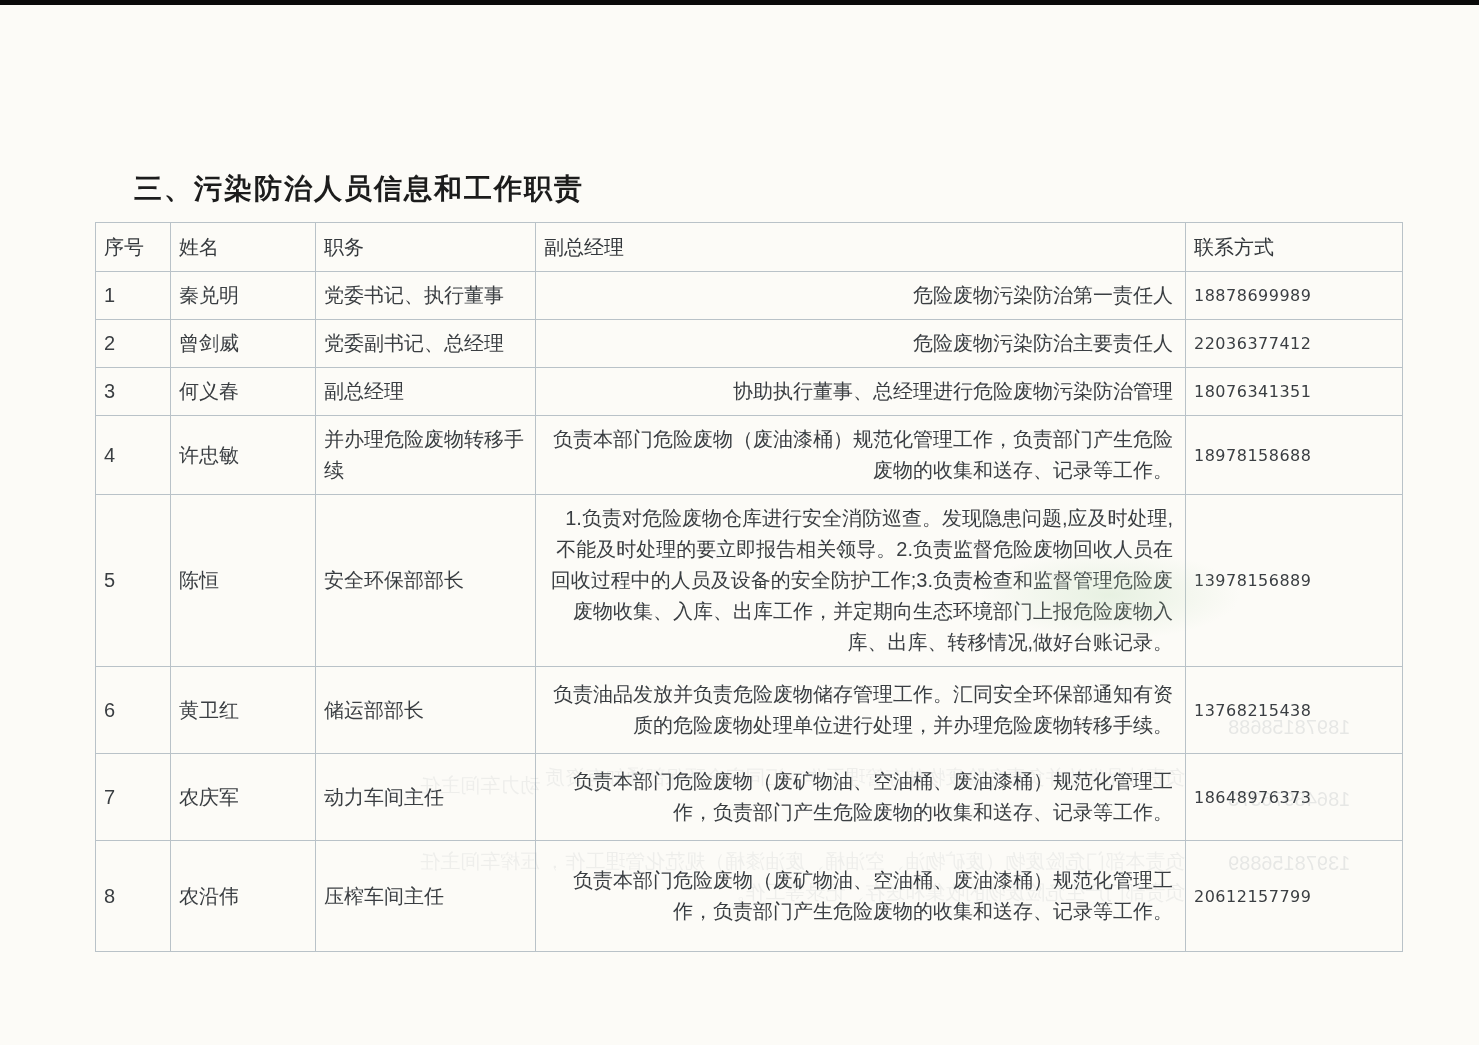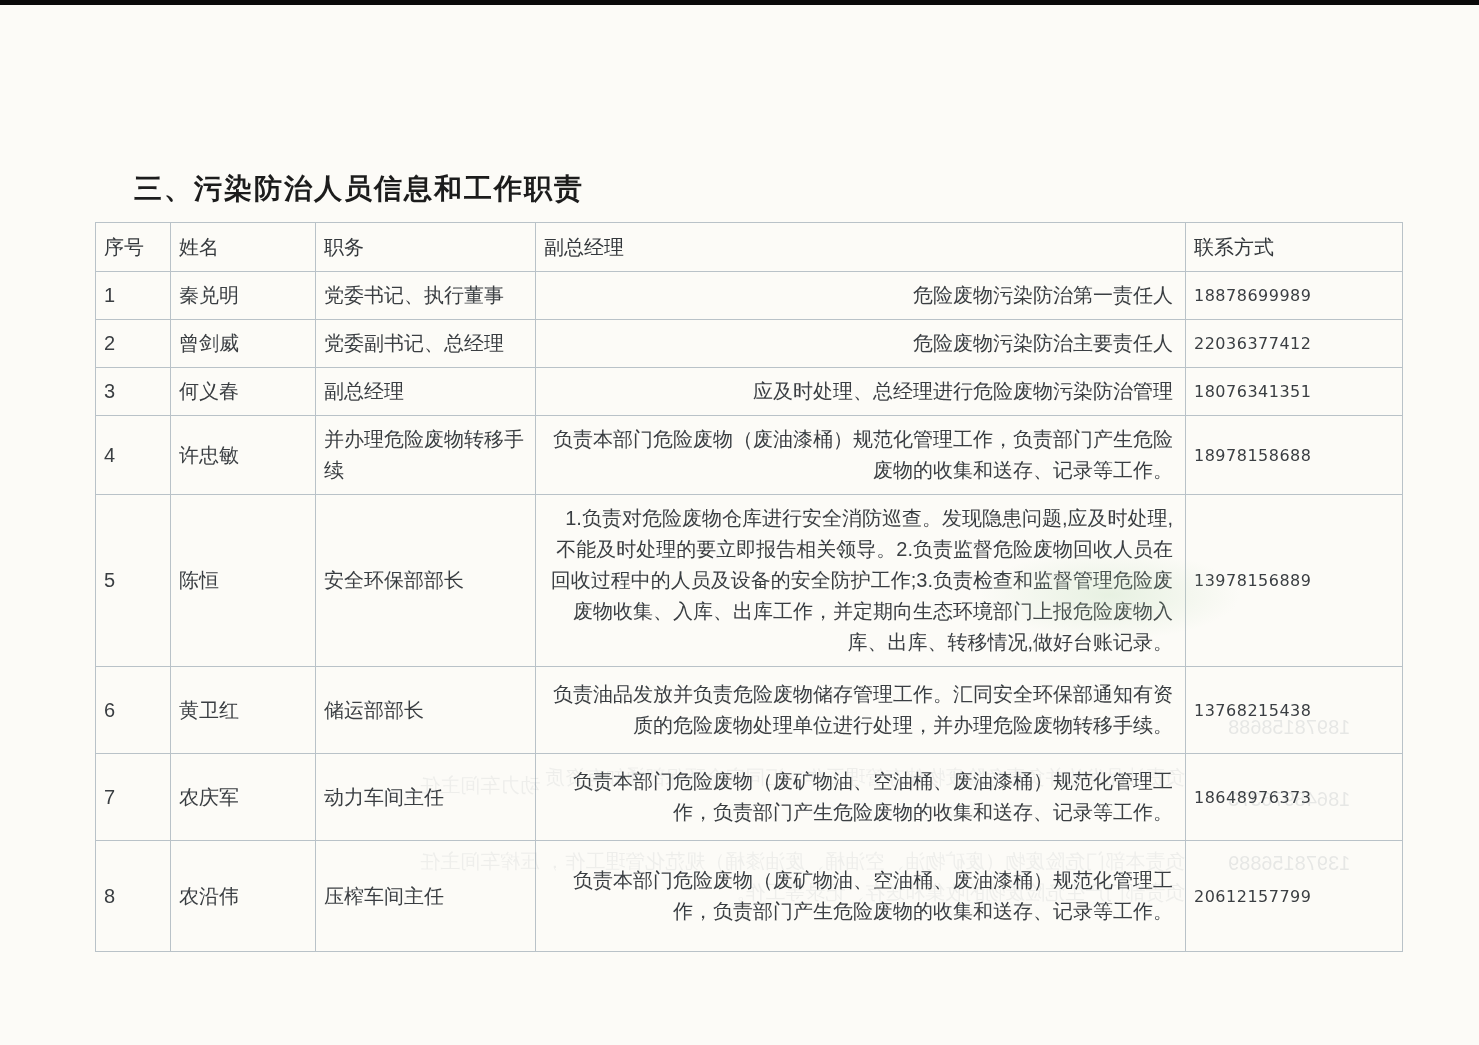--- a/index.html
+++ b/index.html
@@ -117,21 +117,21 @@
         <td>2</td>
         <td>曾剑威</td>
         <td>党委副书记、总经理</td>
         <td class="duty">危险废物污染防治主要责任人</td>
         <td class="phone">22036377412</td>
       </tr>
       <tr>
         <td>3</td>
         <td>何义春</td>
         <td>副总经理</td>
-        <td class="duty">应及时处理、总经理进行危险废物污染防治管理</td>
+        <td class="duty">协助执行董事、总经理进行危险废物污染防治管理</td>
         <td class="phone">18076341351</td>
       </tr>
       <tr>
         <td>4</td>
         <td>许忠敏</td>
         <td>并办理危险废物转移手续</td>
         <td class="duty">负责本部门危险废物（废油漆桶）规范化管理工作，负责部门产生危险废物的收集和送存、记录等工作。</td>
         <td class="phone">18978158688</td>
       </tr>
       <tr>

